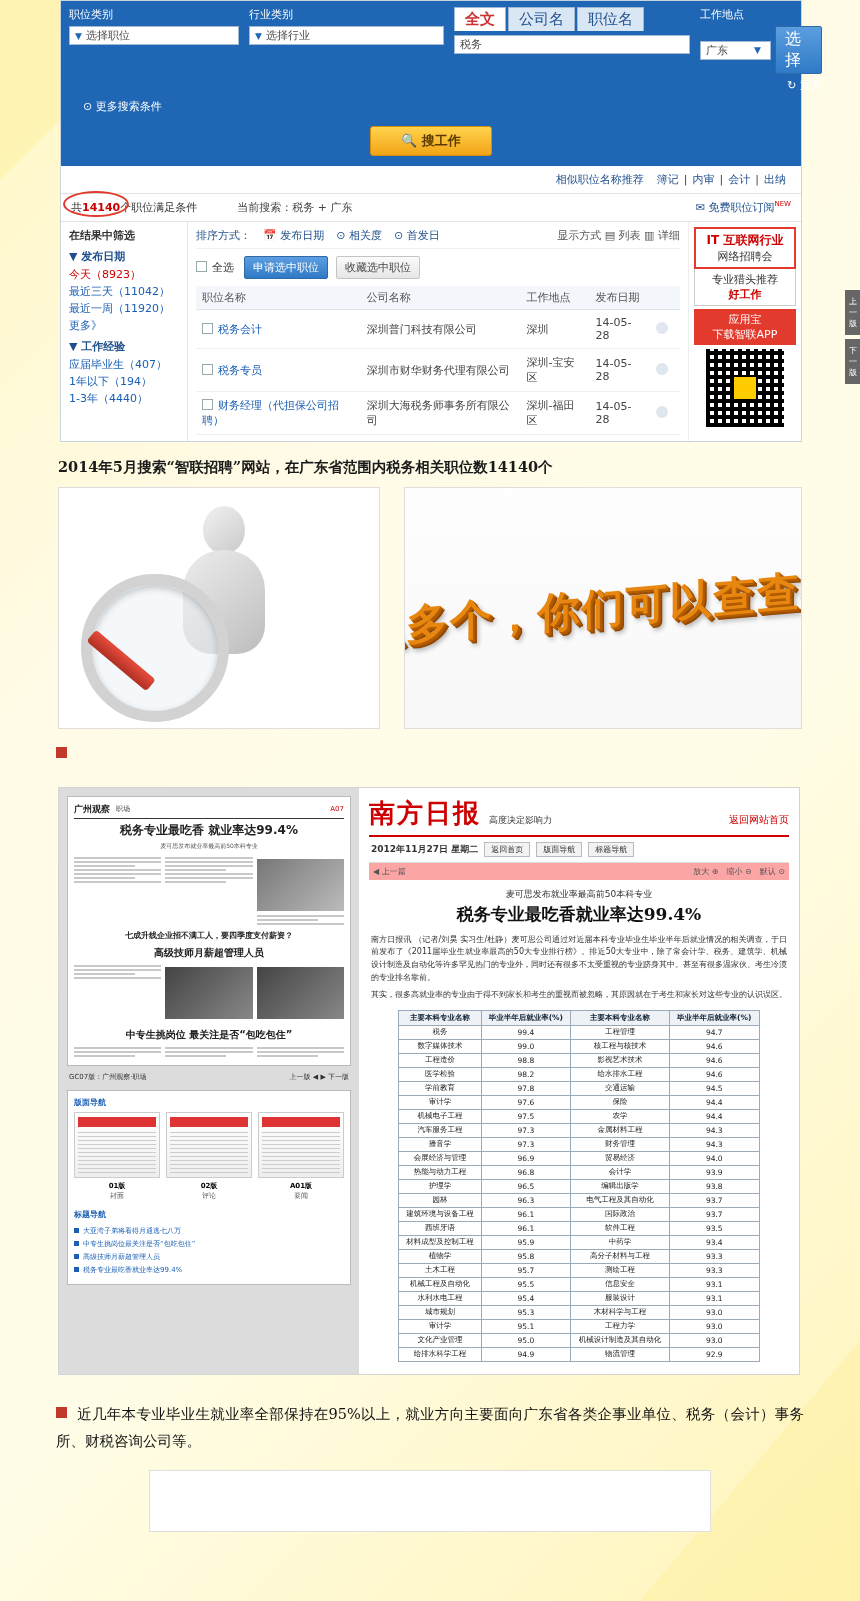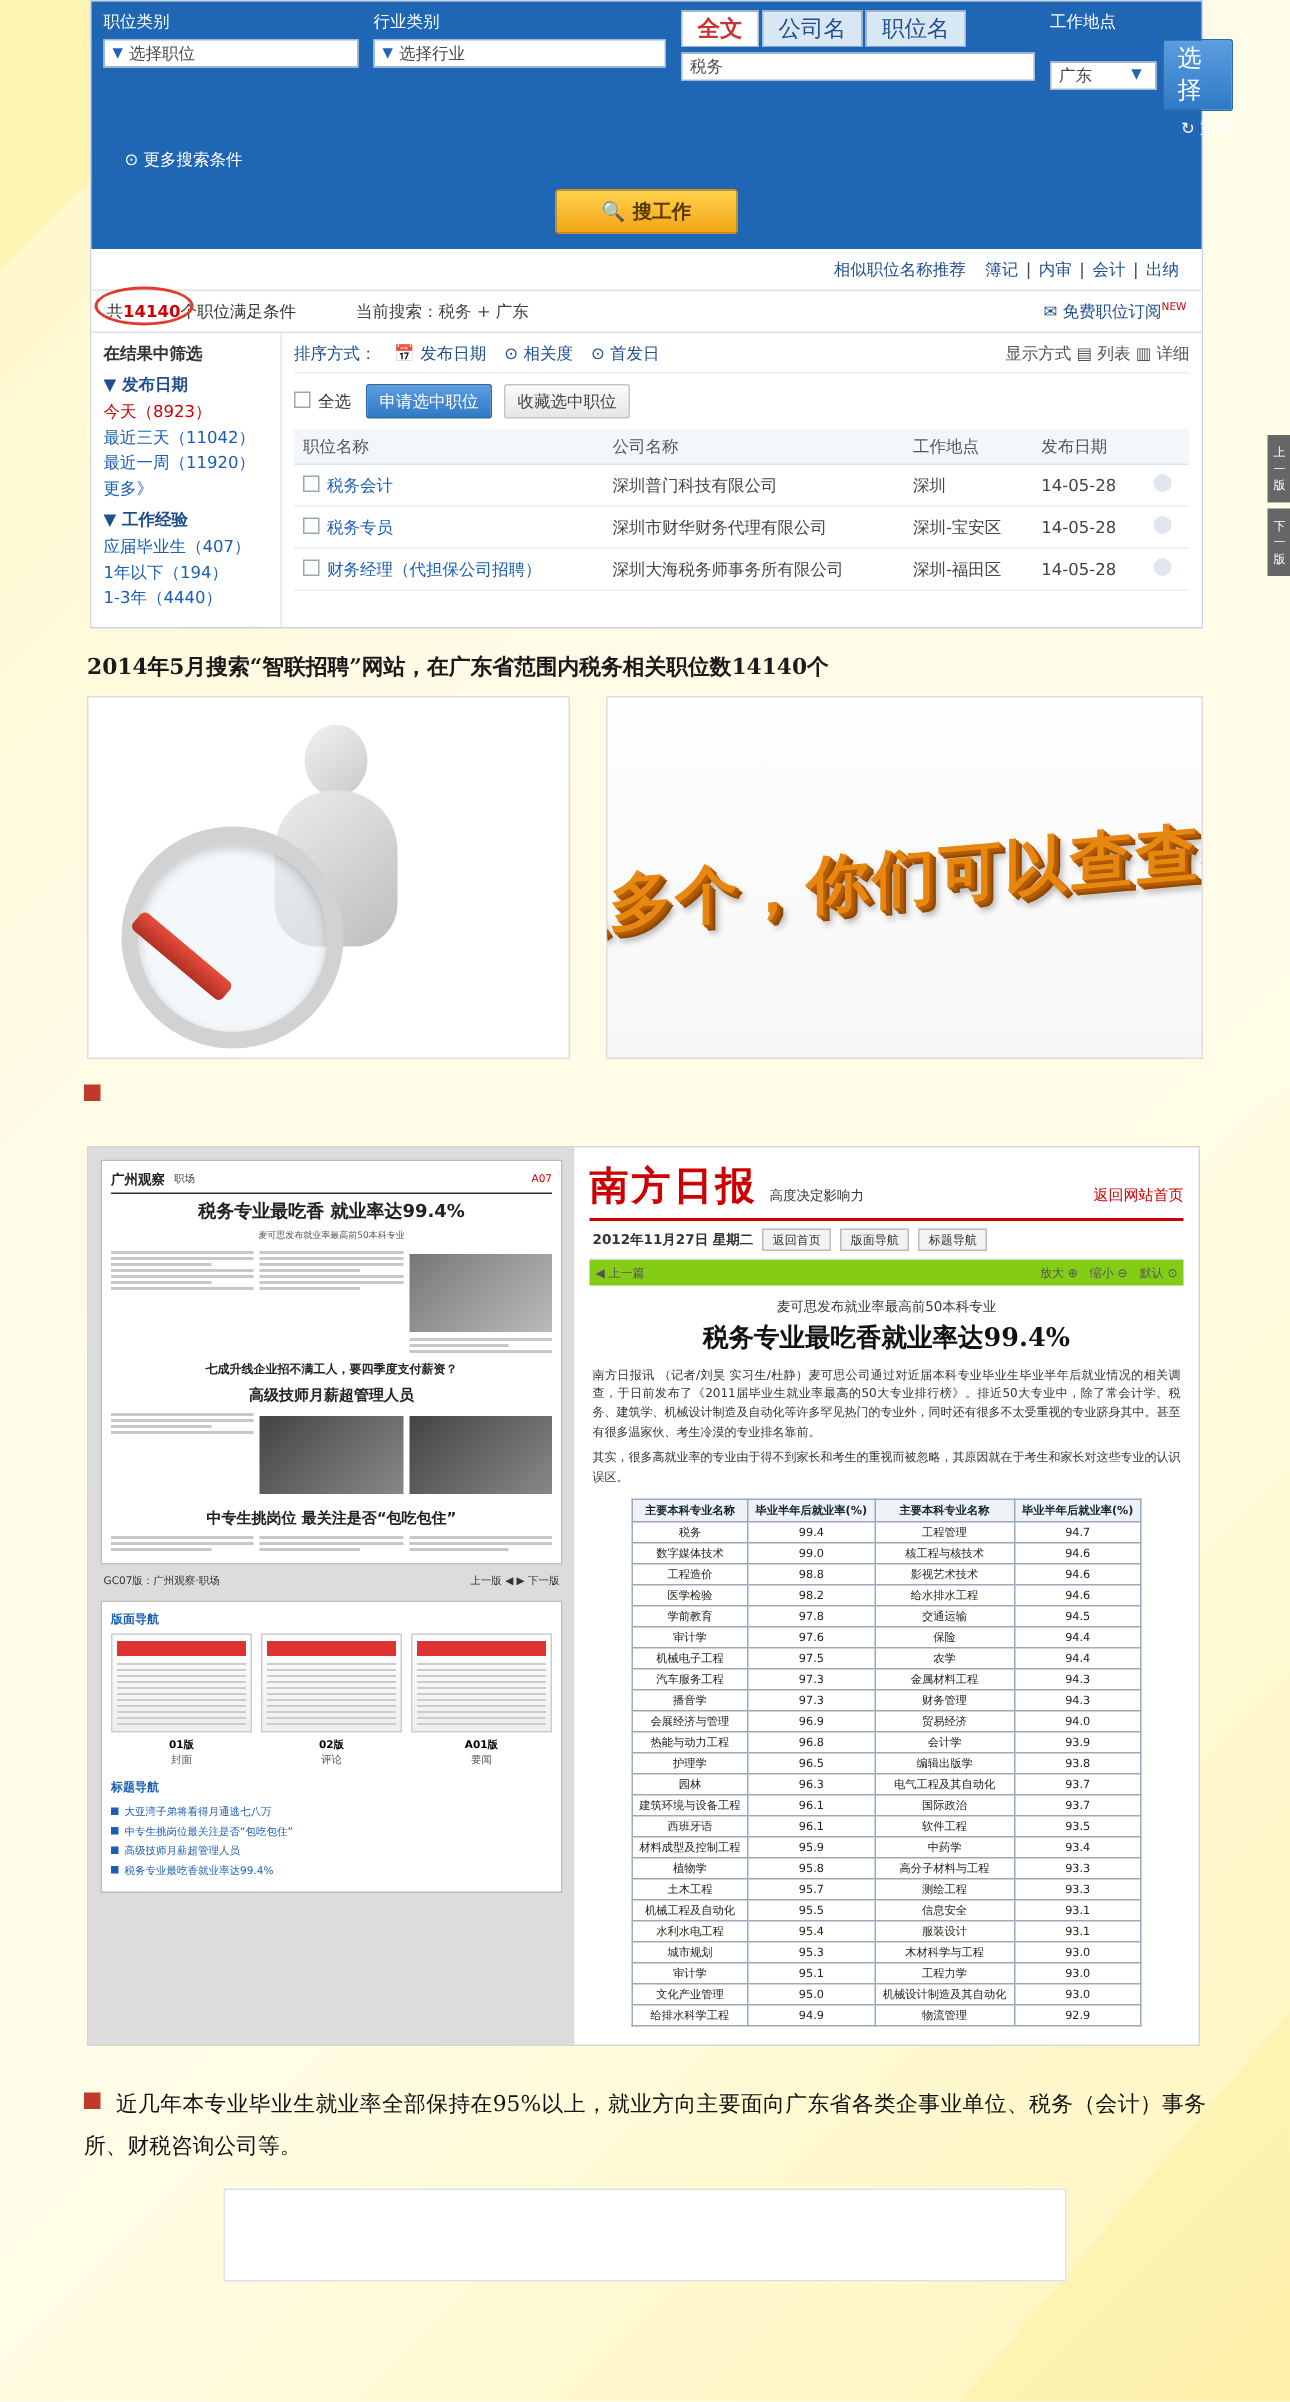--- a/index.html
+++ b/index.html
@@ -137,21 +137,21 @@
   .bigtext{
     font-size:41px;font-weight:bold;letter-spacing:2px;white-space:nowrap;
     font-family:"DejaVu Serif","Liberation Serif",serif;
     color:#e8870f;
     text-shadow:1px 1px 0 #b35c00,2px 2px 0 #b35c00,3px 3px 0 #a04f00,4px 4px 0 #8f4500,5px 6px 5px rgba(0,0,0,.35);
     transform:skewY(-5deg) scale(1.02);
   }
 
   
   .news{margin:18px 0 0 58px;width:740px;display:flex;background:#e8e8e8;border:1px solid #d4d4d4;}
-  .np-left{width:324px;background:#dcdcdc;padding:8px;box-sizing:border-box;}
+  .np-left{width:300px;background:#dcdcdc;padding:8px;box-sizing:border-box;}
   .np-page{background:#fff;border:1px solid #bbb;padding:6px;font-size:6px;color:#222;}
   .np-hd{display:flex;align-items:center;border-bottom:1px solid #333;padding-bottom:2px;margin-bottom:3px;}
   .np-hd .t1{font-weight:bold;font-size:9px;}
   .np-hd .t2{font-size:7px;margin-left:6px;color:#444;}
   .np-hd .t3{margin-left:auto;font-size:7px;color:#c00;}
   .np-title{font-size:12px;font-weight:bold;text-align:center;line-height:1.25;margin:4px 0;}
   .np-sub{font-size:6px;color:#555;text-align:center;margin-bottom:4px;}
   .np-cols{display:flex;gap:4px;}
   .np-col{flex:1;}
   .lines span{display:block;height:2px;background:#c8c8c8;margin:2px 0;}
@@ -177,21 +177,21 @@
   .gc .rt{margin-left:auto;}
 
   .np-right{flex:1;background:#fff;padding:8px 10px;box-sizing:border-box;}
   .nf-top{display:flex;align-items:flex-end;border-bottom:2px solid #c00;padding-bottom:4px;}
   .nf-logo{font-family:"DejaVu Serif","Liberation Serif",serif;color:#c00;font-size:26px;font-weight:bold;letter-spacing:2px;}
   .nf-slogan{font-size:9px;color:#333;margin:0 0 4px 8px;}
   .nf-home{margin-left:auto;color:#c00;font-size:10px;margin-bottom:4px;}
   .nf-bar{display:flex;align-items:center;font-size:9px;color:#333;padding:5px 2px;border-bottom:1px solid #ddd;}
   .nf-bar .dt{font-weight:bold;}
   .nf-btn{border:1px solid #bbb;background:#f3f3f3;padding:1px 6px;margin-left:6px;font-size:8px;color:#333;}
-  .nf-tools{display:flex;align-items:center;font-size:8px;color:#555;background:#84cc16;padding:3px 4px;}
+  .nf-tools{display:flex;align-items:center;font-size:8px;color:#555;background:#fca5a5;padding:3px 4px;}
   .nf-tools .rt{margin-left:auto;}
   .nf-kicker{text-align:center;font-size:9px;color:#333;margin:8px 0 2px;}
   .nf-head{text-align:center;font-size:17px;font-weight:bold;color:#111;margin:2px 0 8px;font-family:"DejaVu Serif","Liberation Serif",serif;}
   .nf-para{font-size:8px;line-height:1.6;color:#333;text-align:justify;margin:4px 2px;}
   table.nf{border-collapse:collapse;margin:8px auto 4px;font-size:7.5px;width:86%;}
   table.nf th{background:#eef2f6;border:1px solid #9ab;padding:2px 3px;font-weight:bold;color:#123;}
   table.nf td{border:1px solid #9ab;padding:1.5px 3px;text-align:center;color:#222;}
   table.nf td.nm{text-align:center;}
 
   .tabstrip{position:absolute;right:-1px;top:290px;width:16px;}
@@ -334,20 +334,35 @@
             <td class="name"><i class="cbx"></i><a href="#">财务经理（代担保公司招聘）</a></td>
             <td>深圳大海税务师事务所有限公司</td>
             <td>深圳-福田区</td>
             <td>14-05-28</td>
             <td><i class="dot"></i></td>
           </tr>
         </tbody>
             </table>
       </div>
 
+      <div class="rail">
+        <div class="ad1">
+          <div class="l1">IT 互联网行业</div>
+          <div class="l2">网络招聘会</div>
+        </div>
+        <div class="ad2">
+          <div>专业猎头推荐</div>
+          <div><b>好工作</b></div>
+        </div>
+        <div class="ad3">
+          <div>应用宝</div>
+          <div>下载智联APP</div>
+        </div>
+        <div class="qr"></div>
+      </div>
     </div>
   </div>
 
   <div class="cap">2014年5月搜索“智联招聘”网站，在广东省范围内税务相关职位数14140个</div>
 
   <div class="imgrow">
     <div class="img-mag imgbox">
       <div class="mag-person">
         <div class="mp-head"></div>
         <div class="mp-body"></div>

